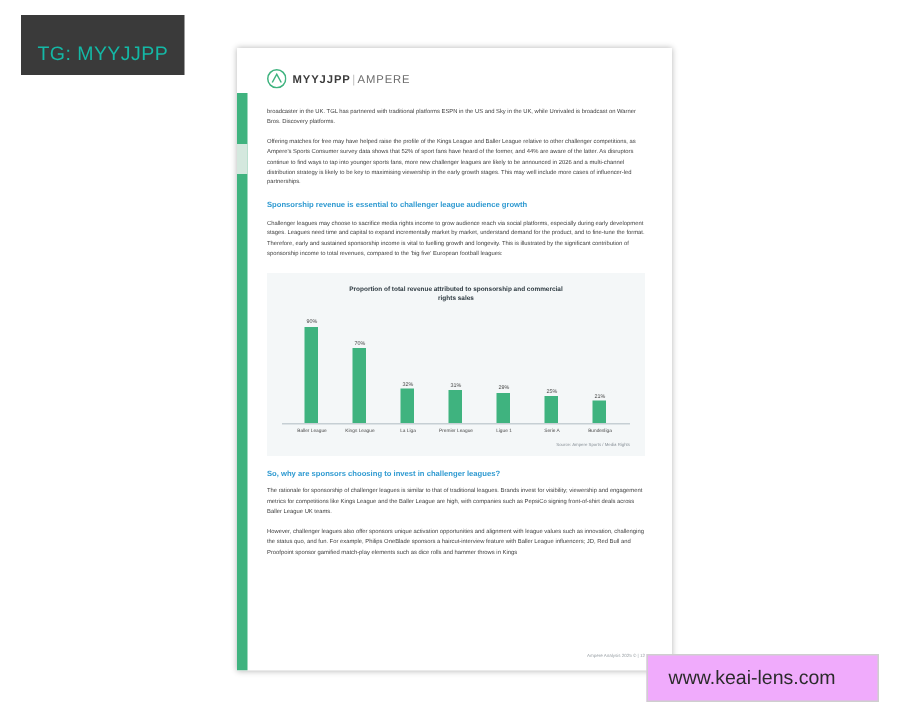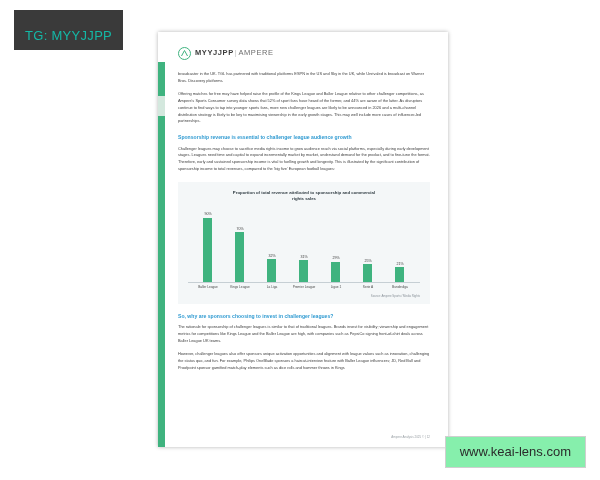--- a/index.html
+++ b/index.html
@@ -28,25 +28,25 @@
     padding: 18px 11px 7px 11px;
     z-index: 30;
     font-family: "Liberation Sans", sans-serif;
   }
 
   
   .watermark {
     position: absolute;
     right: 14px;
     bottom: 12px;
-    background: #86efac;
+    background: #f0abfc;
     border: 1px solid #cfcfcf;
     color: #2b2b2b;
     font-size: 13px;
-    padding: 7px 14px 8px 14px;
+    padding: 7px 28px 8px 14px;
     z-index: 30;
     font-family: "Liberation Sans", sans-serif;
   }
 
   
   .page-sheet {
     position: absolute;
     left: 158px;
     top: 32px;
     width: 290px;

